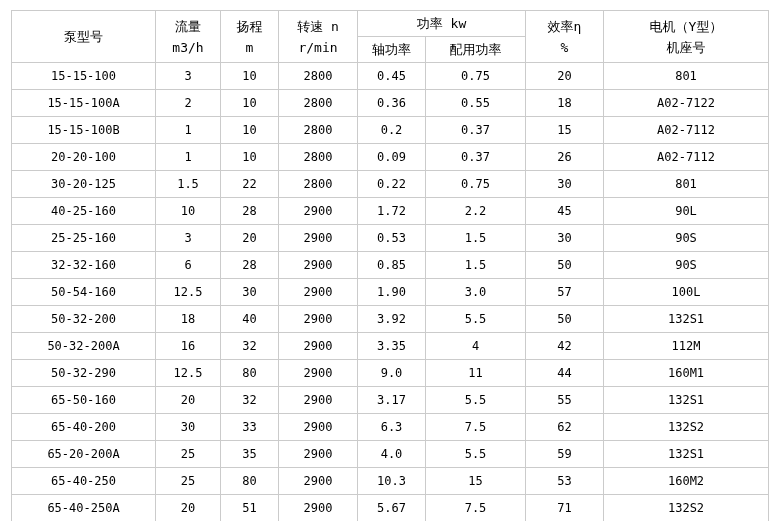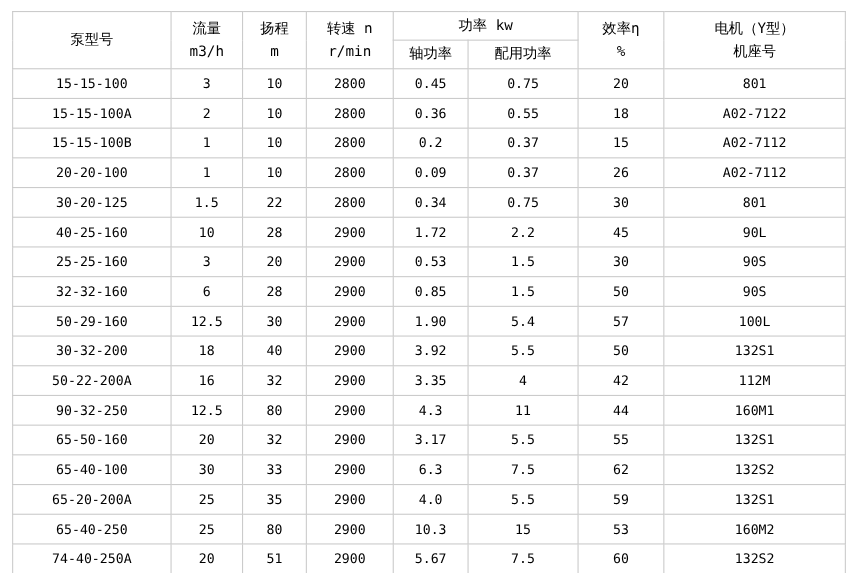--- a/index.html
+++ b/index.html
@@ -139,21 +139,21 @@
           <td>0.09</td>
           <td>0.37</td>
           <td>26</td>
           <td>A02-7112</td>
         </tr>
         <tr>
           <td>30-20-125</td>
           <td>1.5</td>
           <td>22</td>
           <td>2800</td>
-          <td>0.34</td>
+          <td>0.22</td>
           <td>0.75</td>
           <td>30</td>
           <td>801</td>
         </tr>
         <tr>
           <td>40-25-160</td>
           <td>10</td>
           <td>28</td>
           <td>2900</td>
           <td>1.72</td>
@@ -175,71 +175,71 @@
           <td>32-32-160</td>
           <td>6</td>
           <td>28</td>
           <td>2900</td>
           <td>0.85</td>
           <td>1.5</td>
           <td>50</td>
           <td>90S</td>
         </tr>
         <tr>
-          <td>50-29-160</td>
+          <td>50-54-160</td>
           <td>12.5</td>
           <td>30</td>
           <td>2900</td>
           <td>1.90</td>
-          <td>5.4</td>
+          <td>3.0</td>
           <td>57</td>
           <td>100L</td>
         </tr>
         <tr>
-          <td>30-32-200</td>
+          <td>50-32-200</td>
           <td>18</td>
           <td>40</td>
           <td>2900</td>
           <td>3.92</td>
           <td>5.5</td>
           <td>50</td>
           <td>132S1</td>
         </tr>
         <tr>
-          <td>50-22-200A</td>
+          <td>50-32-200A</td>
           <td>16</td>
           <td>32</td>
           <td>2900</td>
           <td>3.35</td>
           <td>4</td>
           <td>42</td>
           <td>112M</td>
         </tr>
         <tr>
-          <td>90-32-250</td>
+          <td>50-32-290</td>
           <td>12.5</td>
           <td>80</td>
           <td>2900</td>
-          <td>4.3</td>
+          <td>9.0</td>
           <td>11</td>
           <td>44</td>
           <td>160M1</td>
         </tr>
         <tr>
           <td>65-50-160</td>
           <td>20</td>
           <td>32</td>
           <td>2900</td>
           <td>3.17</td>
           <td>5.5</td>
           <td>55</td>
           <td>132S1</td>
         </tr>
         <tr>
-          <td>65-40-100</td>
+          <td>65-40-200</td>
           <td>30</td>
           <td>33</td>
           <td>2900</td>
           <td>6.3</td>
           <td>7.5</td>
           <td>62</td>
           <td>132S2</td>
         </tr>
         <tr>
           <td>65-20-200A</td>
@@ -255,24 +255,24 @@
           <td>65-40-250</td>
           <td>25</td>
           <td>80</td>
           <td>2900</td>
           <td>10.3</td>
           <td>15</td>
           <td>53</td>
           <td>160M2</td>
         </tr>
         <tr>
-          <td>74-40-250A</td>
+          <td>65-40-250A</td>
           <td>20</td>
           <td>51</td>
           <td>2900</td>
           <td>5.67</td>
           <td>7.5</td>
-          <td>60</td>
+          <td>71</td>
           <td>132S2</td>
         </tr>
       </tbody>
   </table>
 </div>
 
 </body></html>

